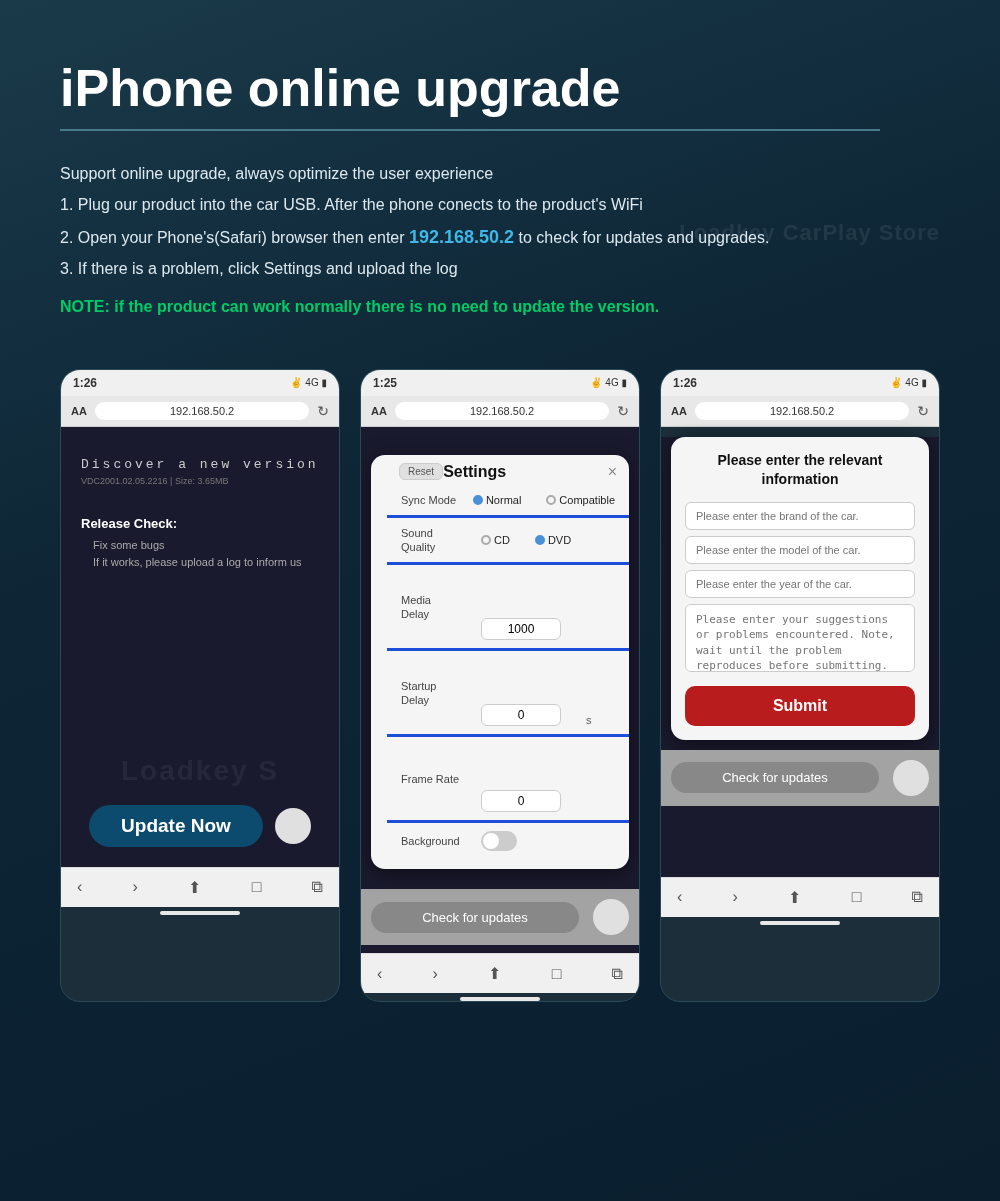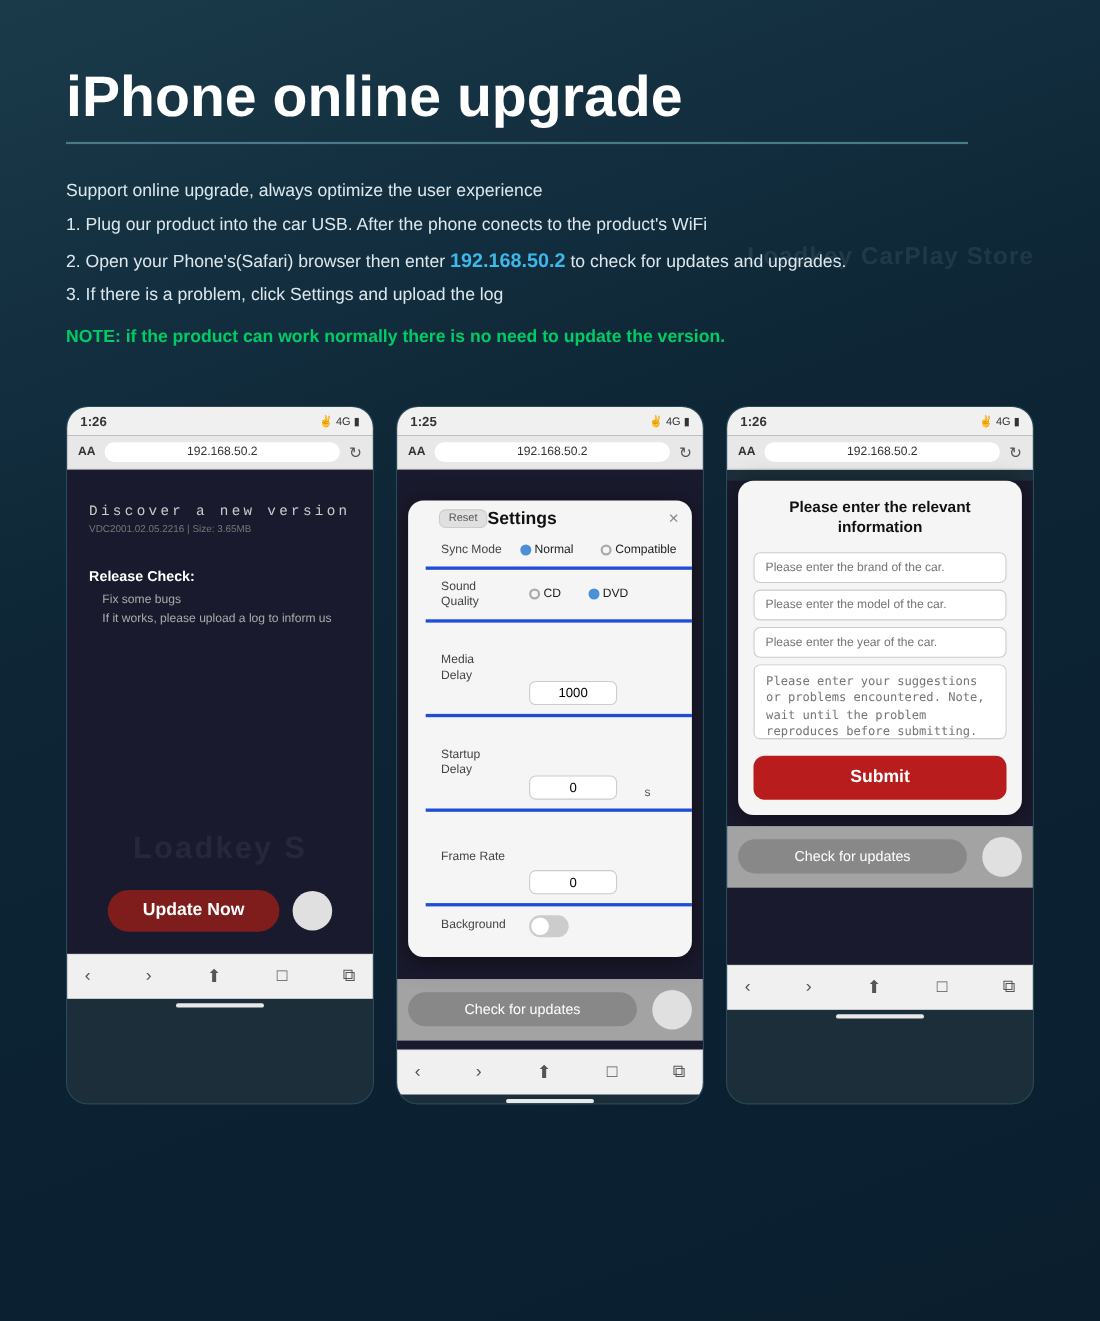--- a/index.html
+++ b/index.html
@@ -190,26 +190,26 @@
       position: absolute;
       bottom: 20px;
       left: 0; right: 0;
       display: flex;
       justify-content: center;
       align-items: center;
       gap: 12px;
     }
 
     .update-now-btn {
-      background: #7f1d1d;
+      background: #0c4a6e;
       color: #fff;
       border: none;
       border-radius: 25px;
       padding: 10px 32px;
-      font-size: 16px;
+      font-size: 19px;
       font-weight: 600;
       cursor: pointer;
     }
 
     .circle-btn {
       width: 36px;
       height: 36px;
       border-radius: 50%;
       background: #e0e0e0;
       border: none;

